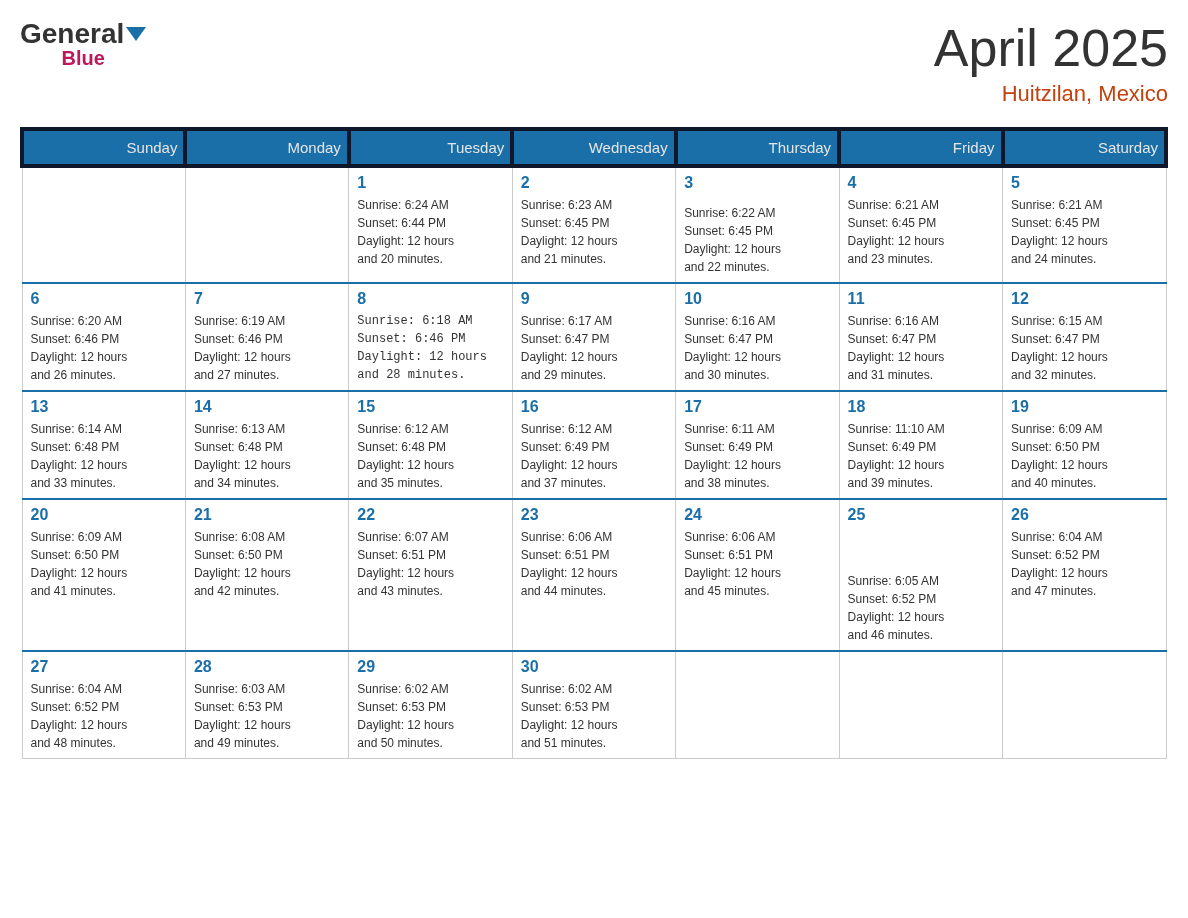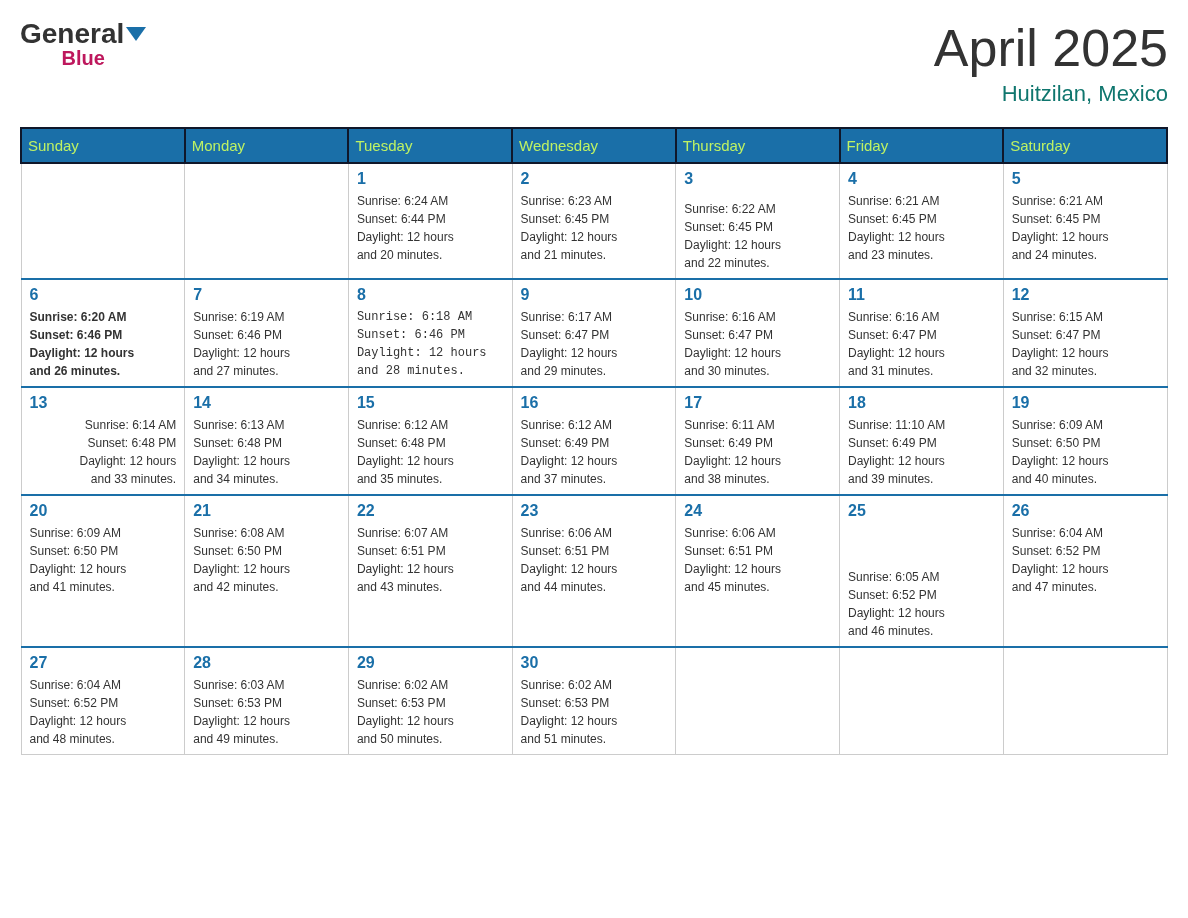--- a/index.html
+++ b/index.html
@@ -47,36 +47,36 @@
       text-align: right;
     }
     .month-title {
       font-size: 52px;
       font-weight: normal;
       color: #333;
       line-height: 1.1;
     }
     .location {
       font-size: 22px;
-      color: #0f766e;
+      color: #c2410c;
       margin-top: 4px;
     }
     .calendar {
       width: 100%;
       border-collapse: collapse;
       border: 1px solid #aaa;
     }
     .calendar th {
       background-color: #1a6fa8;
-      color: #bef264;
+      color: #e5e5e5;
       font-size: 15px;
       font-weight: normal;
       padding: 8px 6px;
-      text-align: left;
-      border: 2px solid #0f172a;
+      text-align: right;
+      border: 4px solid #0f172a;
     }
     .calendar td {
       vertical-align: top;
       padding: 6px 8px;
       border: 1px solid #ccc;
       width: 14.28%;
       min-height: 100px;
     }
     .day-number {
       font-size: 16px;
@@ -166,21 +166,21 @@
           <span class="day-number">5</span>
           <div class="day-info" style="white-space: pre-line;">Sunrise: 6:21 AM
 Sunset: 6:45 PM
 Daylight: 12 hours
 and 24 minutes.</div>
         </td>
       </tr>
       <tr>
         <td>
           <span class="day-number">6</span>
-          <div class="day-info" style="white-space: pre-line; font-weight: bold;">Sunrise: 6:20 AM
+          <div class="day-info" style="white-space: pre-line;">Sunrise: 6:20 AM
 Sunset: 6:46 PM
 Daylight: 12 hours
 and 26 minutes.</div>
         </td>
         <td>
           <span class="day-number">7</span>
           <div class="day-info" style="white-space: pre-line;">Sunrise: 6:19 AM
 Sunset: 6:46 PM
 Daylight: 12 hours
 and 27 minutes.</div>
@@ -217,21 +217,21 @@
           <span class="day-number">12</span>
           <div class="day-info" style="white-space: pre-line;">Sunrise: 6:15 AM
 Sunset: 6:47 PM
 Daylight: 12 hours
 and 32 minutes.</div>
         </td>
       </tr>
       <tr>
         <td>
           <span class="day-number">13</span>
-          <div class="day-info" style="white-space: pre-line; text-align: right;">Sunrise: 6:14 AM
+          <div class="day-info" style="white-space: pre-line;">Sunrise: 6:14 AM
 Sunset: 6:48 PM
 Daylight: 12 hours
 and 33 minutes.</div>
         </td>
         <td>
           <span class="day-number">14</span>
           <div class="day-info" style="white-space: pre-line;">Sunrise: 6:13 AM
 Sunset: 6:48 PM
 Daylight: 12 hours
 and 34 minutes.</div>

